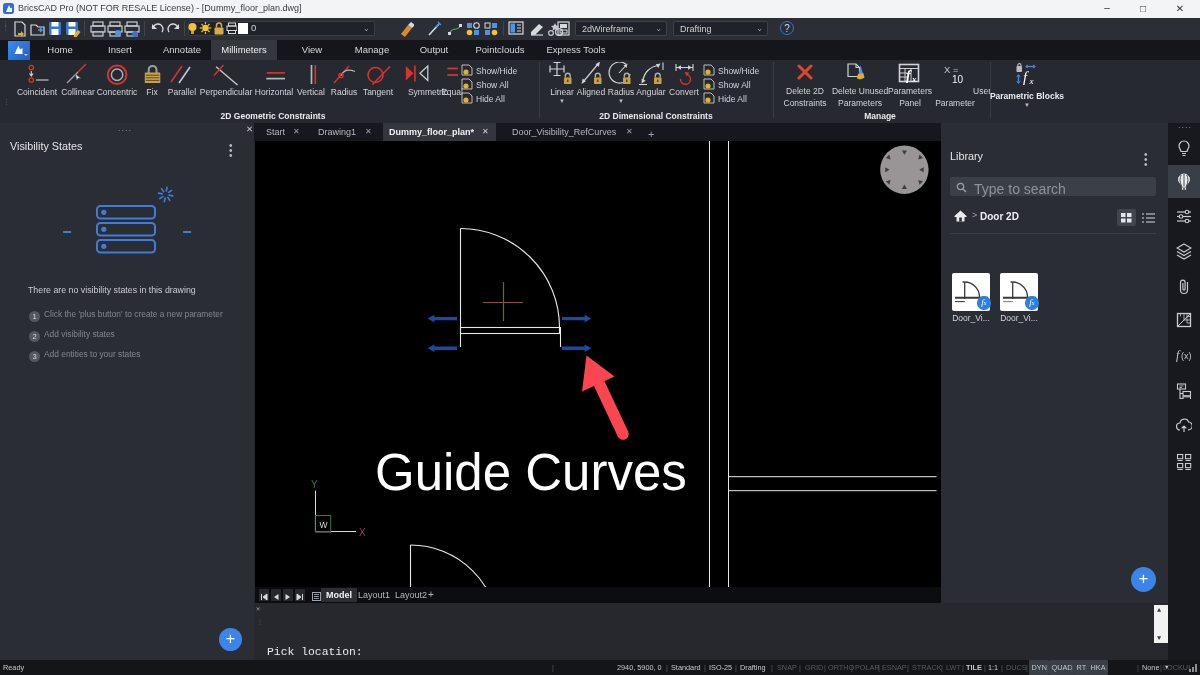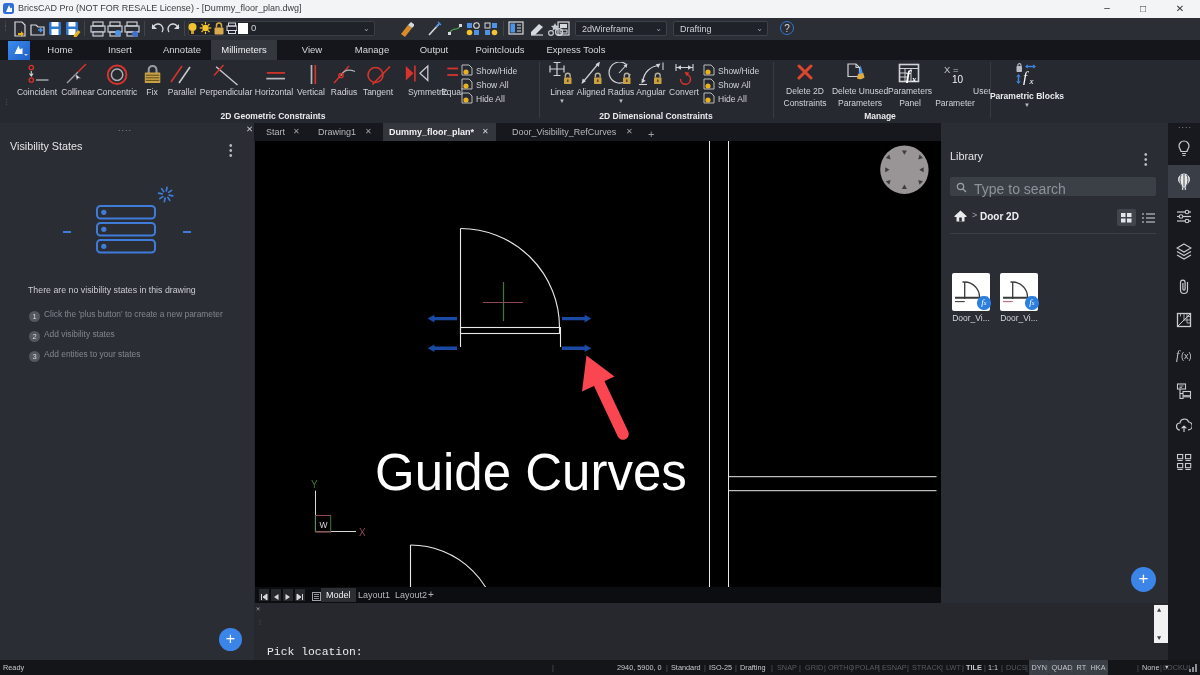--- a/index.html
+++ b/index.html
@@ -538,21 +538,21 @@
     <div class="mbtn" style="left:28px"><svg width="8" height="8">
           <path d="M1.5 1 L6 4 L1.5 7 Z" fill="#d6d9dd"></path>
         </svg></div>
     <div class="mbtn" style="left:40px"><svg width="8" height="8">
           <path d="M6.5 1 V7 M1 1 L5 4 L1 7 Z" stroke="#d6d9dd" fill="#d6d9dd" stroke-width="1"></path>
         </svg></div>
     <div class="mbtn" style="left:56px;background:none"><svg width="9" height="9">
           <rect x="0.5" y="0.5" width="8" height="8" fill="none" stroke="#9da1a8"></rect>
           <path d="M2 2.5 h5 M2 4.5 h5 M2 6.5 h5" stroke="#9da1a8" stroke-width="0.9"></path>
         </svg></div>
-    <div style="position:absolute;left:66px;top:1px;height:14px;line-height:14px;padding:0 5px;background:#2c2e33;color:#f0f2f4;font-weight:normal;font-size:9px">Model</div>
+    <div style="position:absolute;left:66px;top:1px;height:14px;line-height:14px;padding:0 5px;background:#2c2e33;color:#f0f2f4;font-weight:bold;font-size:9px">Model</div>
     <div style="position:absolute;left:99px;top:1px;height:14px;line-height:14px;padding:0 4px;color:#b4b7bc;font-size:9px">Layout1</div>
     <div style="position:absolute;left:136px;top:1px;height:14px;line-height:14px;padding:0 4px;color:#b4b7bc;font-size:9px">Layout2</div>
     <div style="position:absolute;left:173px;top:1px;height:14px;line-height:14px;color:#b4b7bc;font-size:10px">+</div>
   </div>
 
   <div class="console">
     <div style="position:absolute;left:13px;top:43px;color:#e8eaec;font-size:11.4px">Pick location:</div>
     <div style="position:absolute;left:900px;top:2px;width:14px;height:38px;background:#f2f2f2"></div>
     <div style="position:absolute;left:903px;top:3px;color:#3a3d42;font-size:7px">▲</div>
     <div style="position:absolute;left:903px;top:31px;color:#3a3d42;font-size:7px">▼</div>

